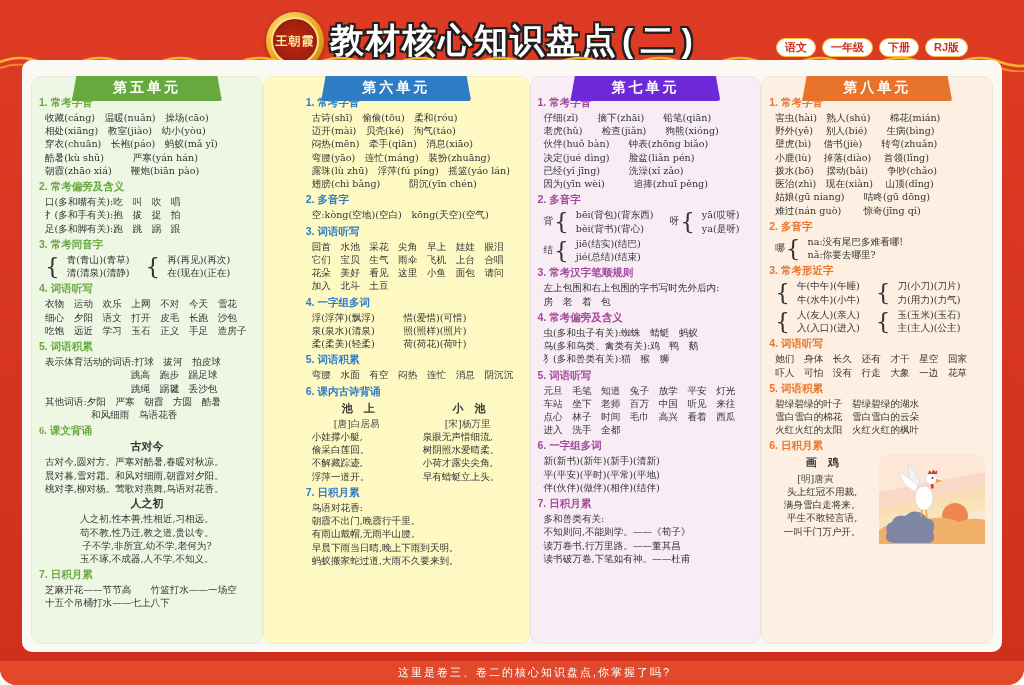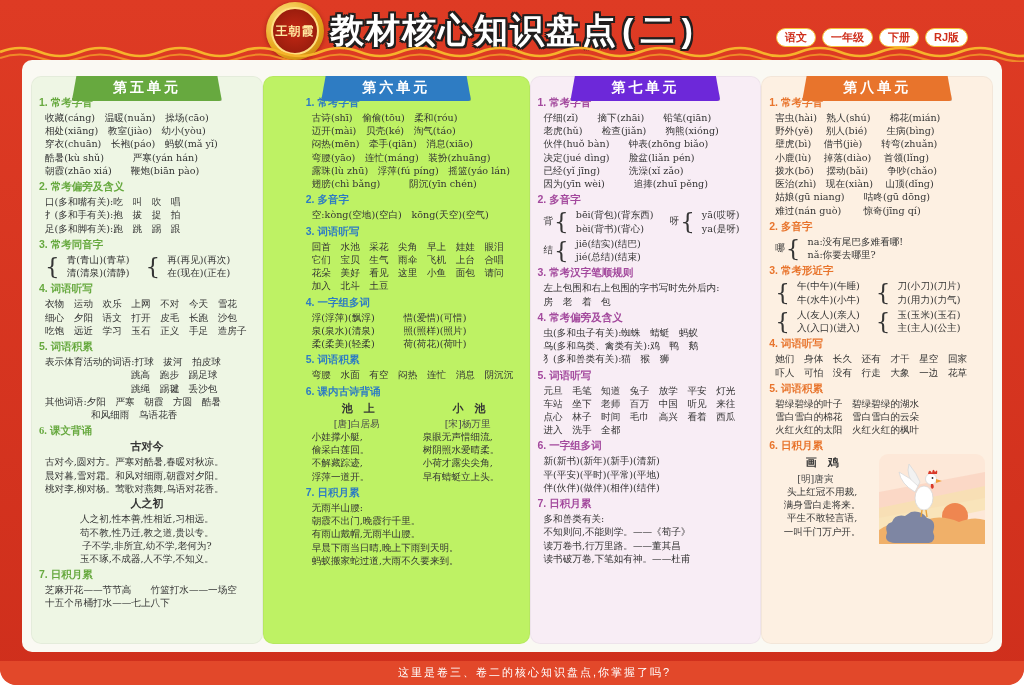--- a/index.html
+++ b/index.html
@@ -1,20 +1,20 @@
 <!DOCTYPE html>
 <html><head>
 <meta charset="utf-8">
 <style>
   html,body{margin:0;padding:0;}
   body{width:1024px;height:685px;position:relative;background:#fff;overflow:hidden;
        font-family:"Liberation Sans",sans-serif;}
   .frame{position:absolute;inset:0;background:linear-gradient(#de3b24,#cf2f1c);border-radius:0 0 18px 18px;}
   
-  .header{position:absolute;left:0;top:2px;width:100%;height:60px;}
+  .header{position:absolute;left:0;top:12px;width:100%;height:60px;}
   .logo{position:absolute;left:266px;top:0;width:58px;height:58px;border-radius:50%;
         background:radial-gradient(circle at 35% 30%,#ffe98a,#e8a81e 55%,#b97708);
         display:flex;align-items:center;justify-content:center;box-shadow:0 1px 4px rgba(80,0,0,.45);}
   .logo-inner{width:44px;height:44px;border-radius:50%;background:radial-gradient(#c42814,#8a190b);
         border:2px solid #ffdf7e;color:#ffe9a0;font-size:12px;font-weight:bold;
         display:flex;align-items:center;justify-content:center;letter-spacing:1px;}
   .title{position:absolute;left:330px;top:6px;font-size:34px;font-weight:900;color:#ffffff;letter-spacing:2px;
         text-shadow:-2px 0 #211f1f,2px 0 #211f1f,0 -2px #211f1f,0 2px #211f1f,
                     -2px -2px #211f1f,2px 2px #211f1f,-2px 2px #211f1f,2px -2px #211f1f;font-family:Liberation Mono, monospace;}
   .badges{position:absolute;right:56px;top:26px;display:flex;gap:6px;}
@@ -163,21 +163,21 @@
           <div class="section">
             <div class="sec-head" style="color: rgb(103, 169, 63);"><span class="sec-num">7.</span><span class="sec-title">日积月累</span></div>
             <div class="sec-body">
               <div class="lines">
                 <div class="line">芝麻开花——节节高　　竹篮打水——一场空</div>
                 <div class="line">十五个吊桶打水——七上八下</div>
               </div>
             </div>
           </div>
         </div>
-        <div class="card" style="background: #bef264; padding-left: 43px;">
+        <div class="card" style="background: #fef9c3; padding-left: 43px;">
           <div class="ribbon" style="background: rgb(46, 124, 195);">第六单元</div>
           <div class="section">
             <div class="sec-head" style="color: rgb(46, 124, 195);"><span class="sec-num">1.</span><span class="sec-title">常考字音</span></div>
             <div class="sec-body">
               <div class="lines">
                 <div class="line">古诗(shī)　偷偷(tōu)　柔和(róu)</div>
                 <div class="line">迈开(mài)　贝壳(ké)　淘气(táo)</div>
                 <div class="line">闷热(mēn)　牵手(qiān)　消息(xiāo)</div>
                 <div class="line">弯腰(yāo)　连忙(máng)　装扮(zhuāng)</div>
                 <div class="line">露珠(lù zhū)　浮萍(fú píng)　摇篮(yáo lán)</div>
@@ -244,21 +244,21 @@
                     <div class="line">早有蜻蜓立上头。</div>
                   </div>
                 </div>
               </div>
             </div>
           </div>
           <div class="section">
             <div class="sec-head" style="color: rgb(46, 124, 195);"><span class="sec-num">7.</span><span class="sec-title">日积月累</span></div>
             <div class="sec-body">
               <div class="lines">
-                <div class="line">无雨半山腰:</div>
+                <div class="line">鸟语对花香:</div>
                 <div class="line">朝霞不出门,晚霞行千里。</div>
                 <div class="line">有雨山戴帽,无雨半山腰。</div>
                 <div class="line">早晨下雨当日晴,晚上下雨到天明。</div>
                 <div class="line">蚂蚁搬家蛇过道,大雨不久要来到。</div>
               </div>
             </div>
           </div>
         </div>
         <div class="card" style="background: rgb(248, 237, 245);">
           <div class="ribbon" style="background: #6d28d9; text-align: center;">第七单元</div>

